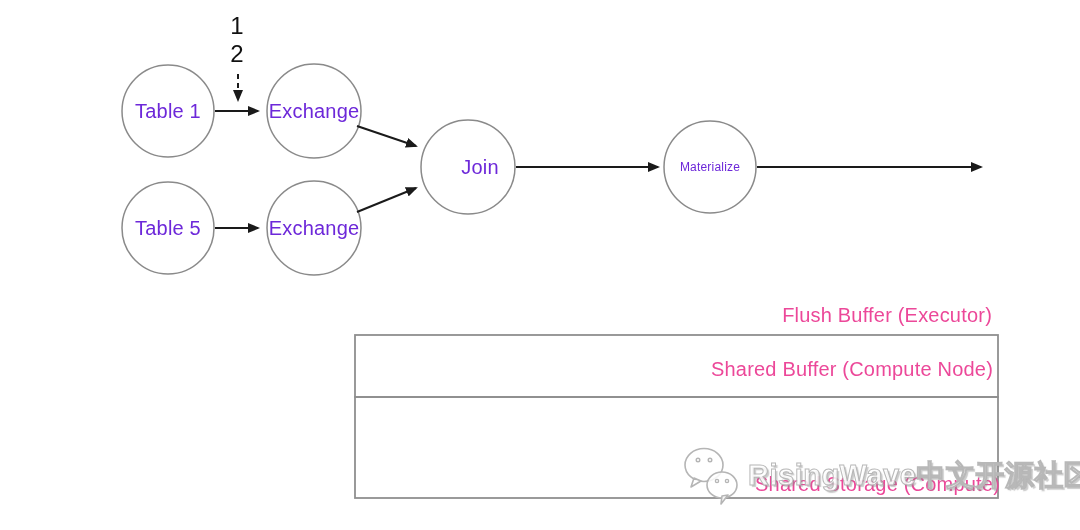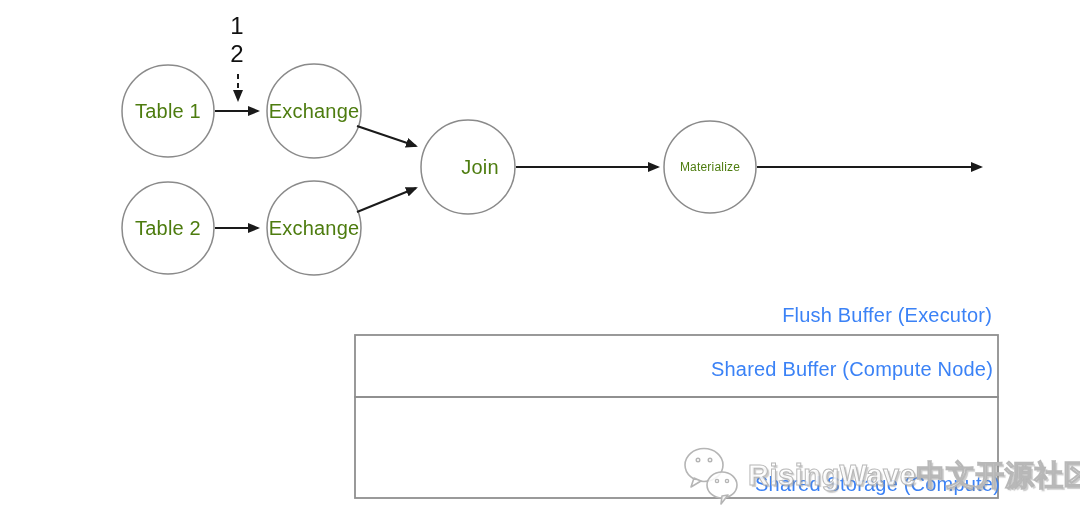--- a/index.html
+++ b/index.html
@@ -18,42 +18,42 @@
     position: absolute;
     left: 0; top: 0;
     width: 1080px; height: 530px;
   }
 
   .node-label {
     position: absolute;
     display: flex;
     align-items: center;
     justify-content: center;
-    color: #4d7c0f;
+    color: #6d28d9;
     font-size: 20px;
     letter-spacing: 0.2px;
     white-space: nowrap;
   }
   .node-label.small { font-size: 12px; }
 
   .step-annotation {
     position: absolute;
     left: 221px;
     top: 12px;
     width: 32px;
     text-align: center;
     font-size: 24px;
     line-height: 28px;
     color: #111111;
   }
   .step-annotation span { display: block; }
 
   .layer-label {
     position: absolute;
-    color: #3b82f6;
+    color: #ec4899;
     font-size: 20px;
     letter-spacing: 0.2px;
     white-space: nowrap;
   }
   .layer-label.flush   { right: 88px; top: 304px; }
   .layer-label.sbuffer { right: 87px; top: 358px; }
   .layer-label.sstorage{ right: 80px; top: 473px; }
 
   .watermark {
     position: absolute;
@@ -106,21 +106,21 @@
     <line x1="238" y1="74" x2="238" y2="100" stroke="#1a1a1a" stroke-width="2" stroke-dasharray="5 4" marker-end="url(#ah)"></line>
   </svg>
 
   <div class="step-annotation">
     <span>1</span>
     <span>2</span>
   </div>
 
   <div class="node-label" style="left:122px; top:65px; width:92px; height:92px;">Table 1</div>
   <div class="node-label" style="left:267px; top:64px; width:94px; height:94px;">Exchange</div>
-  <div class="node-label" style="left:122px; top:182px; width:92px; height:92px;">Table 2</div>
+  <div class="node-label" style="left:122px; top:182px; width:92px; height:92px;">Table 5</div>
   <div class="node-label" style="left:267px; top:181px; width:94px; height:94px;">Exchange</div>
   <div class="node-label" style="left:433px; top:120px; width:94px; height:94px;">Join</div>
   <div class="node-label small" style="left:663px; top:120px; width:94px; height:94px;">Materialize</div>
 
   <div class="layer-label flush">Flush Buffer (Executor)</div>
   <div class="layer-label sbuffer">Shared Buffer (Compute Node)</div>
   <div class="layer-label sstorage">Shared Storage (Compute)</div>
 
   <div class="watermark">
     <svg class="watermark-icon" width="62" height="64" viewBox="0 0 62 64" xmlns="http://www.w3.org/2000/svg">

